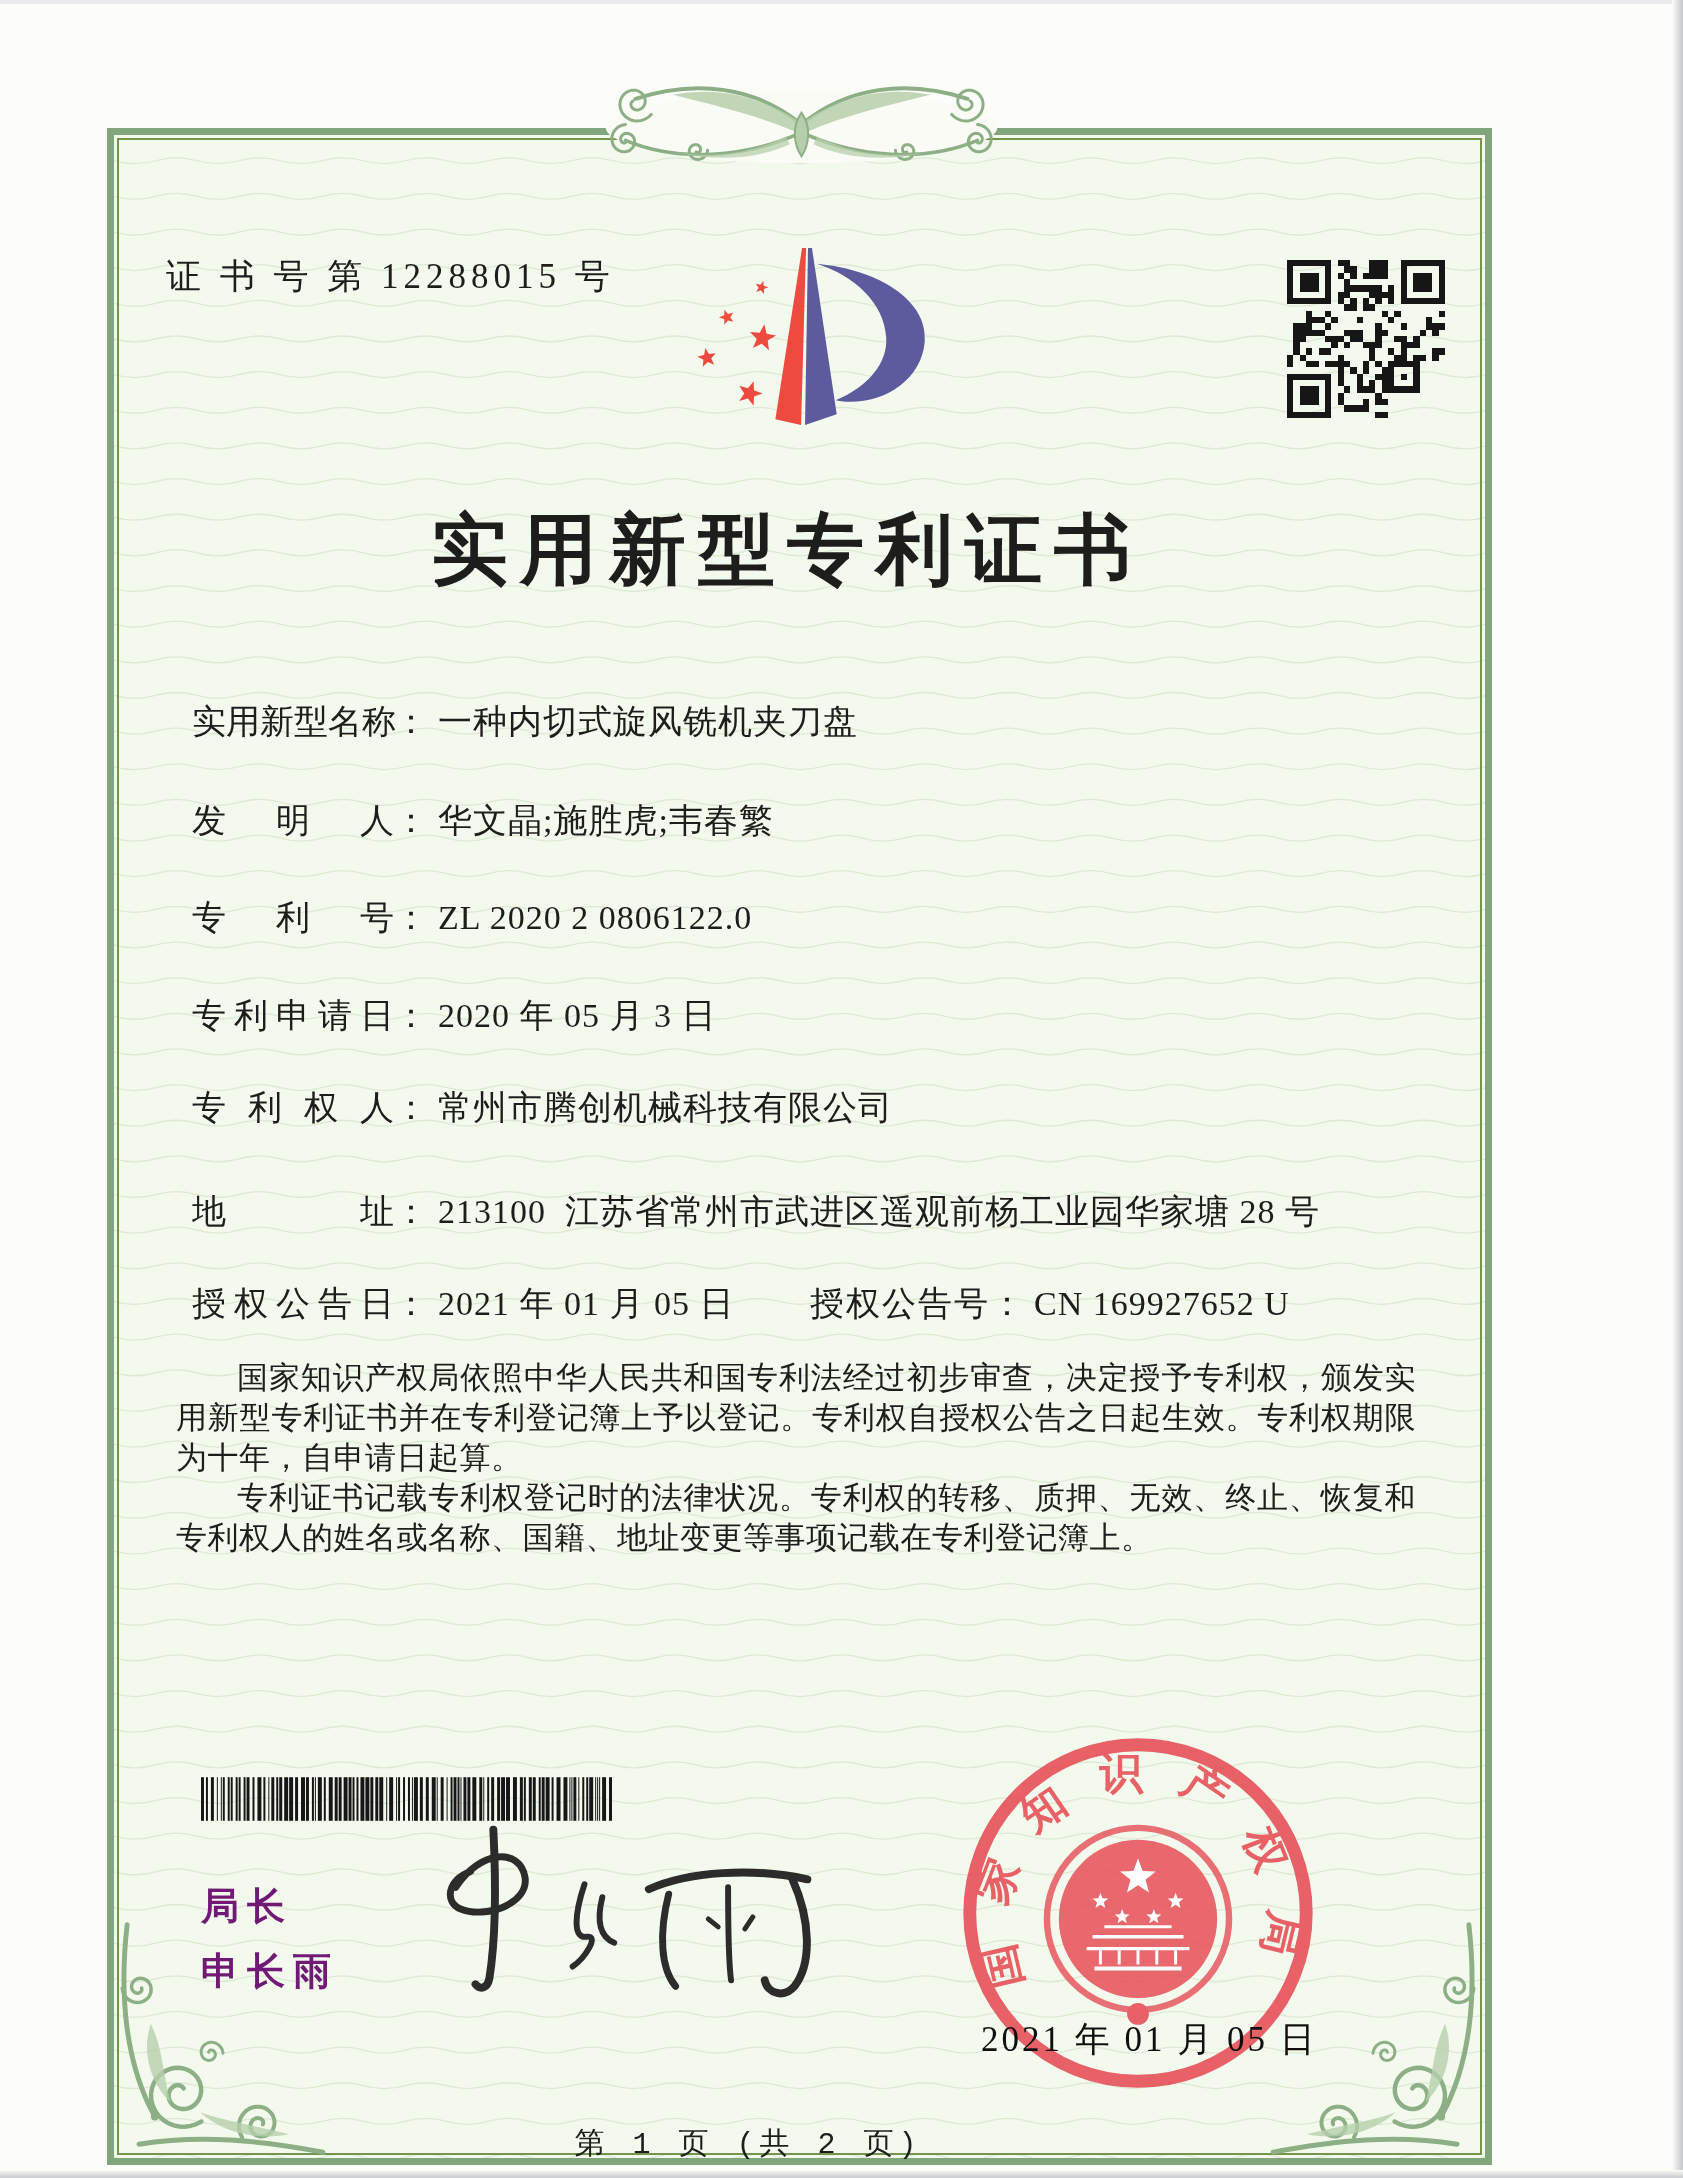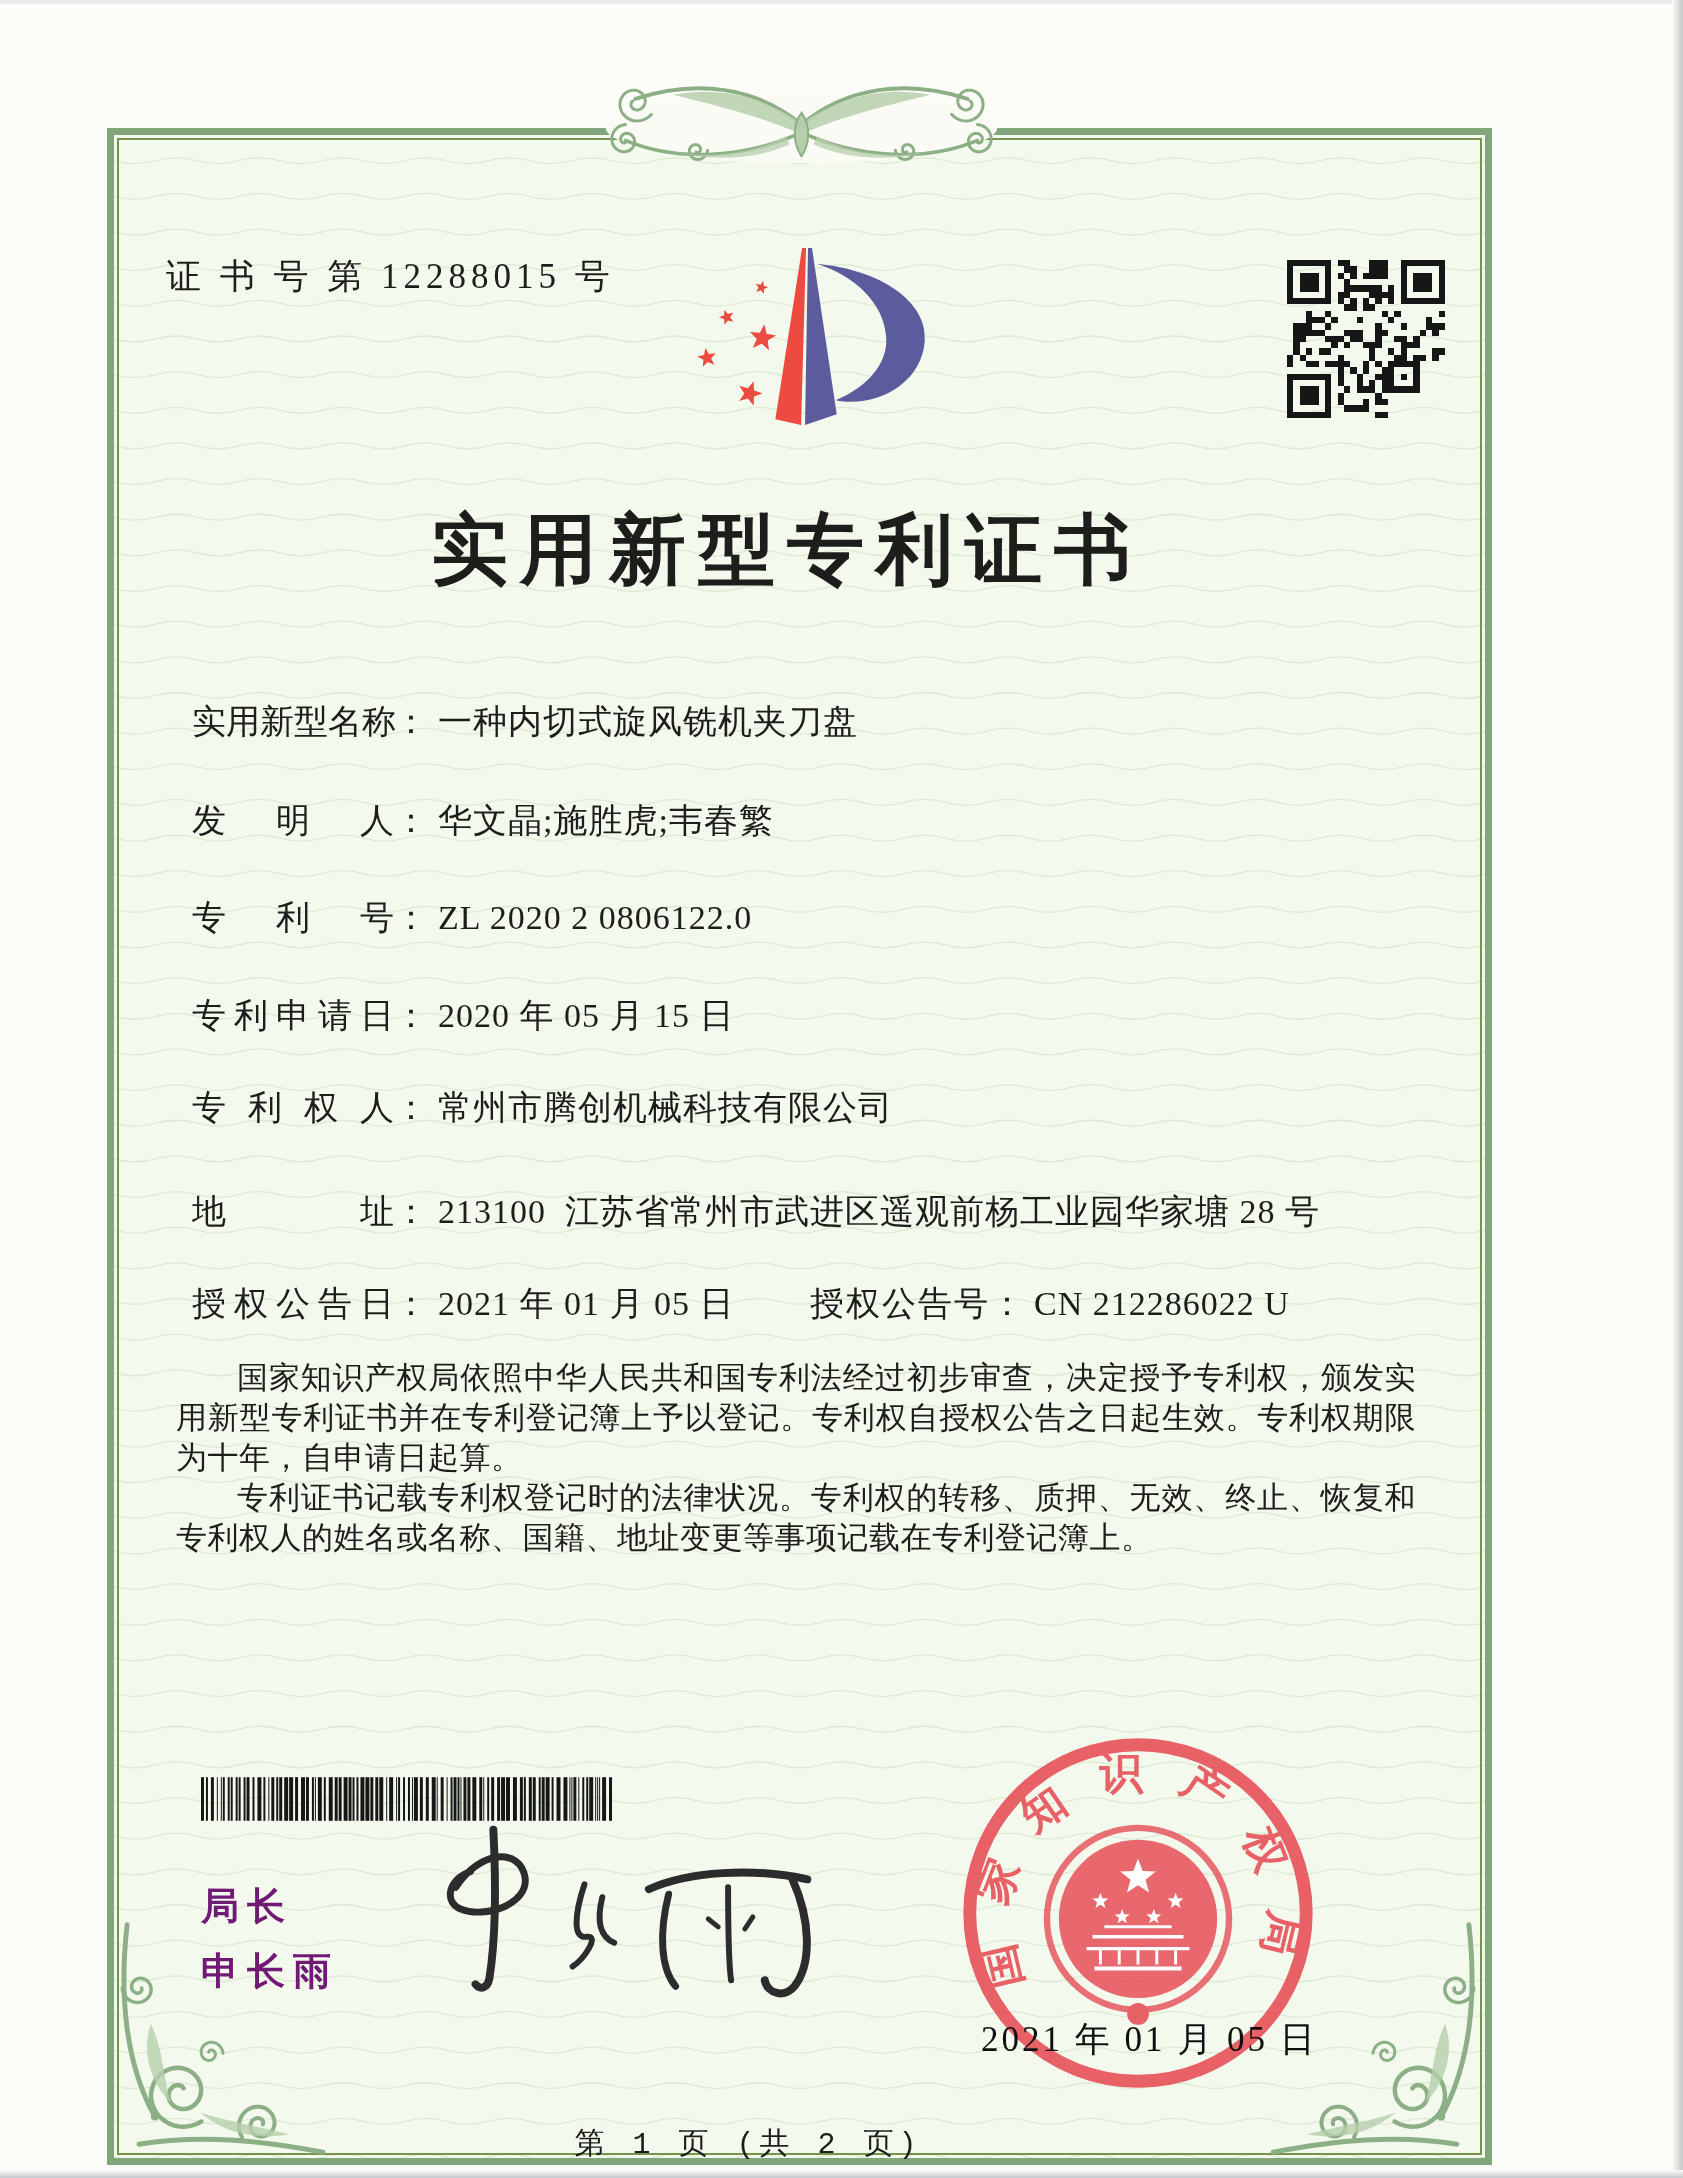--- a/index.html
+++ b/index.html
@@ -451,31 +451,31 @@
   <div class="frow" style="top:699px">
     <span class="flabel">实用新型名称</span><span class="colon">：</span><span class="fvalue">一种内切式旋风铣机夹刀盘</span>
   </div>
   <div class="frow" style="top:798px">
     <span class="flabel">发明人</span><span class="colon">：</span><span class="fvalue">华文晶;施胜虎;韦春繁</span>
   </div>
   <div class="frow" style="top:895px">
     <span class="flabel">专利号</span><span class="colon">：</span><span class="fvalue">ZL 2020 2 0806122.0</span>
   </div>
   <div class="frow" style="top:993px">
-    <span class="flabel">专利申请日</span><span class="colon">：</span><span class="fvalue">2020 年 05 月 15 日</span>
+    <span class="flabel">专利申请日</span><span class="colon">：</span><span class="fvalue">2020 年 05 月 3 日</span>
   </div>
   <div class="frow" style="top:1085px">
     <span class="flabel">专利权人</span><span class="colon">：</span><span class="fvalue">常州市腾创机械科技有限公司</span>
   </div>
   <div class="frow" style="top:1189px">
     <span class="flabel">地址</span><span class="colon">：</span><span class="fvalue">213100  江苏省常州市武进区遥观前杨工业园华家塘 28 号</span>
   </div>
   <div class="frow" style="top:1281px">
     <span class="flabel">授权公告日</span><span class="colon">：</span><span class="fvalue">2021 年 01 月 05 日</span>
-    <span class="g2"><span class="glabel">授权公告号</span><span class="colon">：</span><span class="fvalue">CN 212286022 U</span></span>
+    <span class="g2"><span class="glabel">授权公告号</span><span class="colon">：</span><span class="fvalue">CN 169927652 U</span></span>
   </div>
 
   <div class="paras">
     <p>国家知识产权局依照中华人民共和国专利法经过初步审查，决定授予专利权，颁发实用新型专利证书并在专利登记簿上予以登记。专利权自授权公告之日起生效。专利权期限为十年，自申请日起算。</p>
     <p>专利证书记载专利权登记时的法律状况。专利权的转移、质押、无效、终止、恢复和专利权人的姓名或名称、国籍、地址变更等事项记载在专利登记簿上。</p>
   </div>
 
   <svg id="barcode-svg" class="barcode" width="411" height="44" viewBox="0 0 415 44">
       <rect x="0" y="0" width="3" height="44" fill="#161616"></rect>
       <rect x="5" y="0" width="2" height="44" fill="#161616"></rect>

